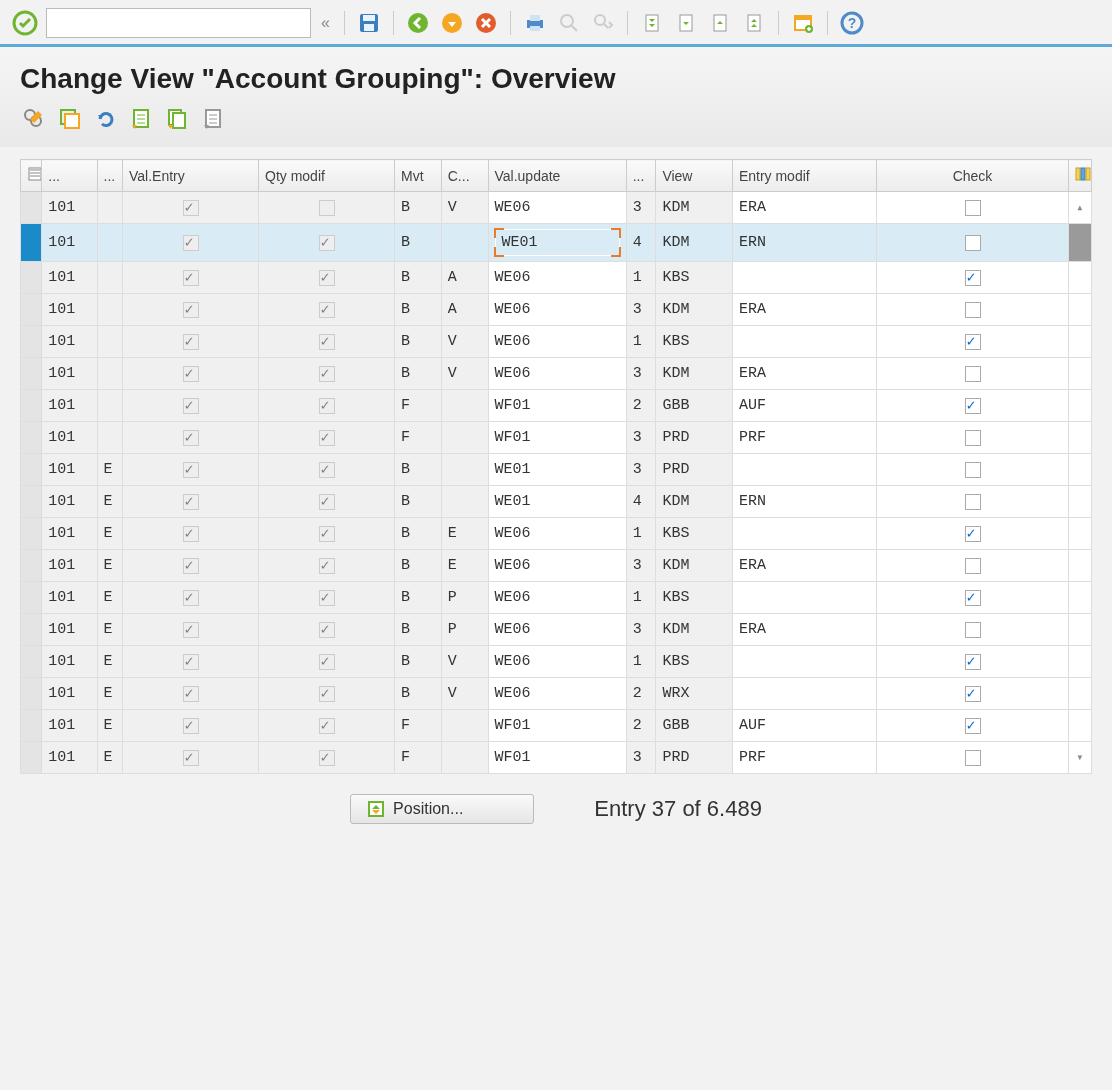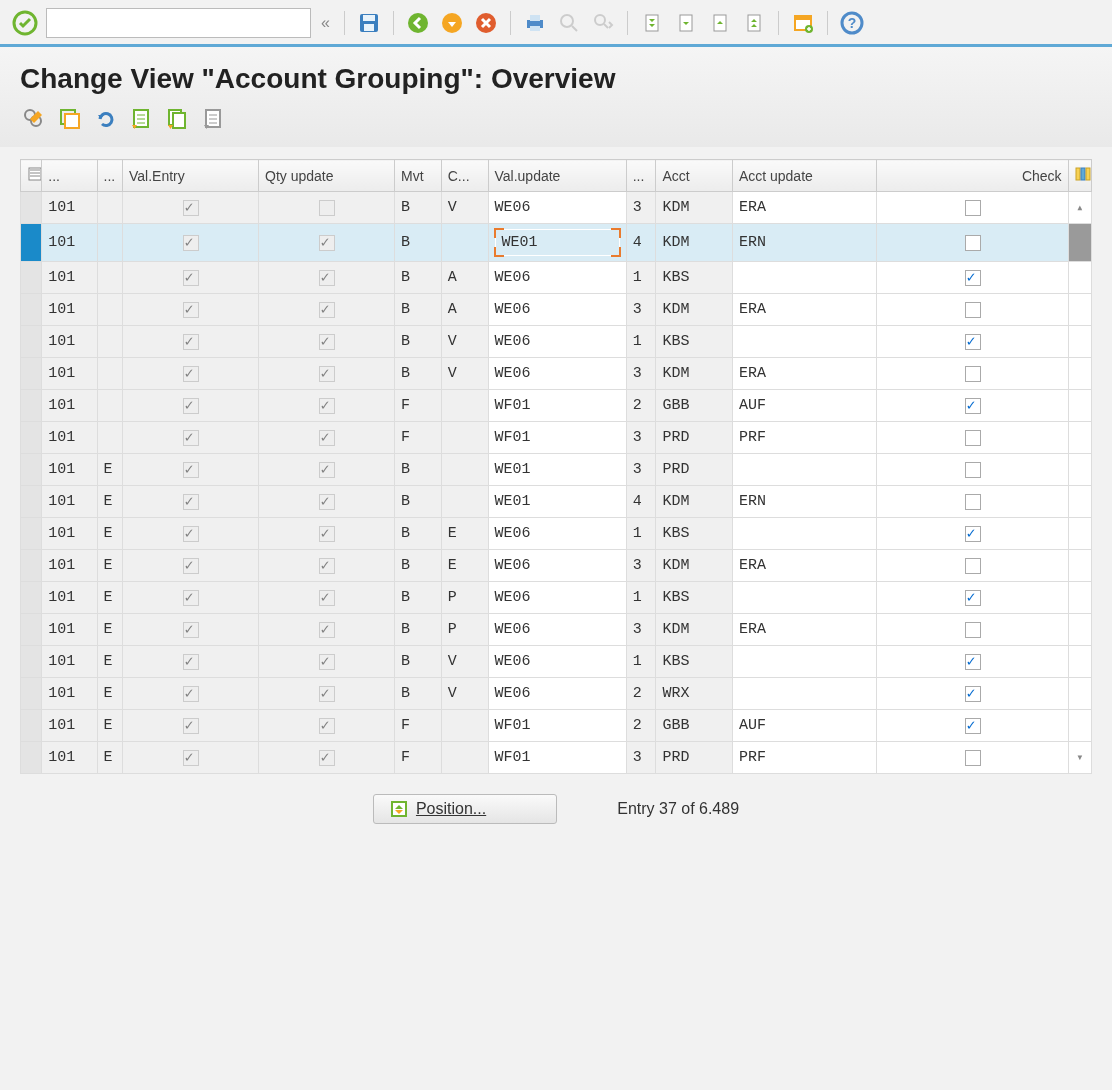--- a/index.html
+++ b/index.html
@@ -132,23 +132,23 @@
   .footer {
     display:flex; align-items:center; justify-content:center;
     gap:60px;
     padding:20px 0 30px 0;
   }
   .pos-btn {
     display:flex;align-items:center;gap:8px;
     background:linear-gradient(#fafafa,#e5e5e5);
     border:1px solid #bbb; border-radius:3px;
     padding:5px 70px 5px 16px;
-    font-size:16px; color:#333; cursor:pointer;text-decoration:underline;
-  }
-  .entry-text { font-size:16px; color:#333; }
+    font-size:16px; color:#333; cursor:pointer;
+  }
+  .entry-text { font-size:22px; color:#333; }
 
   
   col.c-mark{width:20px;} col.c-code{width:52px;} col.c-sp{width:24px;}
   col.c-val{width:128px;} col.c-qty{width:128px;}
   col.c-mvt{width:44px;} col.c-cns{width:44px;}
   col.c-vstr{width:130px;} col.c-cnt{width:28px;}
   col.c-tek{width:72px;} col.c-am{width:136px;}
   col.c-chk{width:180px;} col.c-scr{width:22px;}
 </style>
 </head>
@@ -323,28 +323,28 @@
         <tr>
           <th class="iconcell">
             <svg width="16" height="16">
                 <rect x="2" y="2" width="12" height="12" fill="#fff" stroke="#888"></rect>
                 <path d="M3 4 h10 M3 7 h10 M3 10 h10" stroke="#888"></path>
               </svg>
           </th>
           <th>...</th>
           <th>...</th>
           <th>Val.Entry</th>
-          <th>Qty update</th>
+          <th>Qty modif</th>
           <th>Mvt</th>
           <th>C...</th>
           <th>Val.update</th>
           <th>...</th>
-          <th>Acct</th>
-          <th>Acct update</th>
-          <th style="text-align:right">Check</th>
+          <th>View</th>
+          <th>Entry modif</th>
+          <th style="text-align:center">Check</th>
           <th class="scrollhdr">
             <svg width="16" height="16">
                 <rect x="1" y="2" width="4" height="12" fill="#f7d154" stroke="#c9a227"></rect>
                 <rect x="6" y="2" width="4" height="12" fill="#5fa9d6" stroke="#3b7fbf"></rect>
                 <rect x="11" y="2" width="4" height="12" fill="#f7d154" stroke="#c9a227"></rect>
               </svg>
           </th>
         </tr>
       </thead>
       <tbody id="grid-body">

